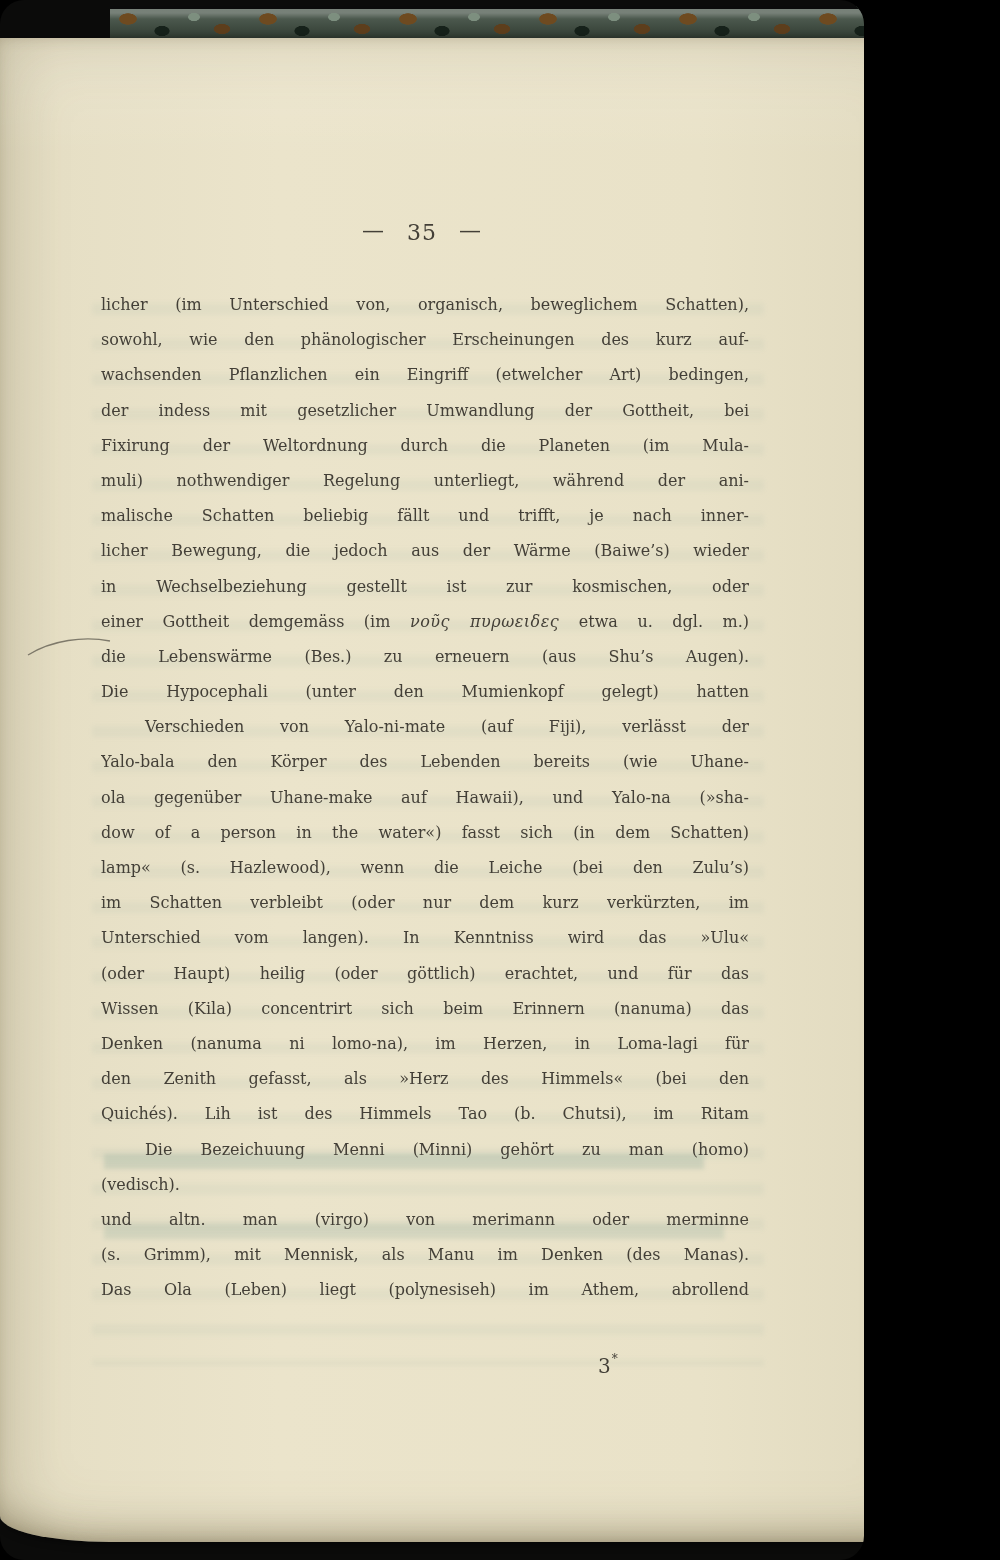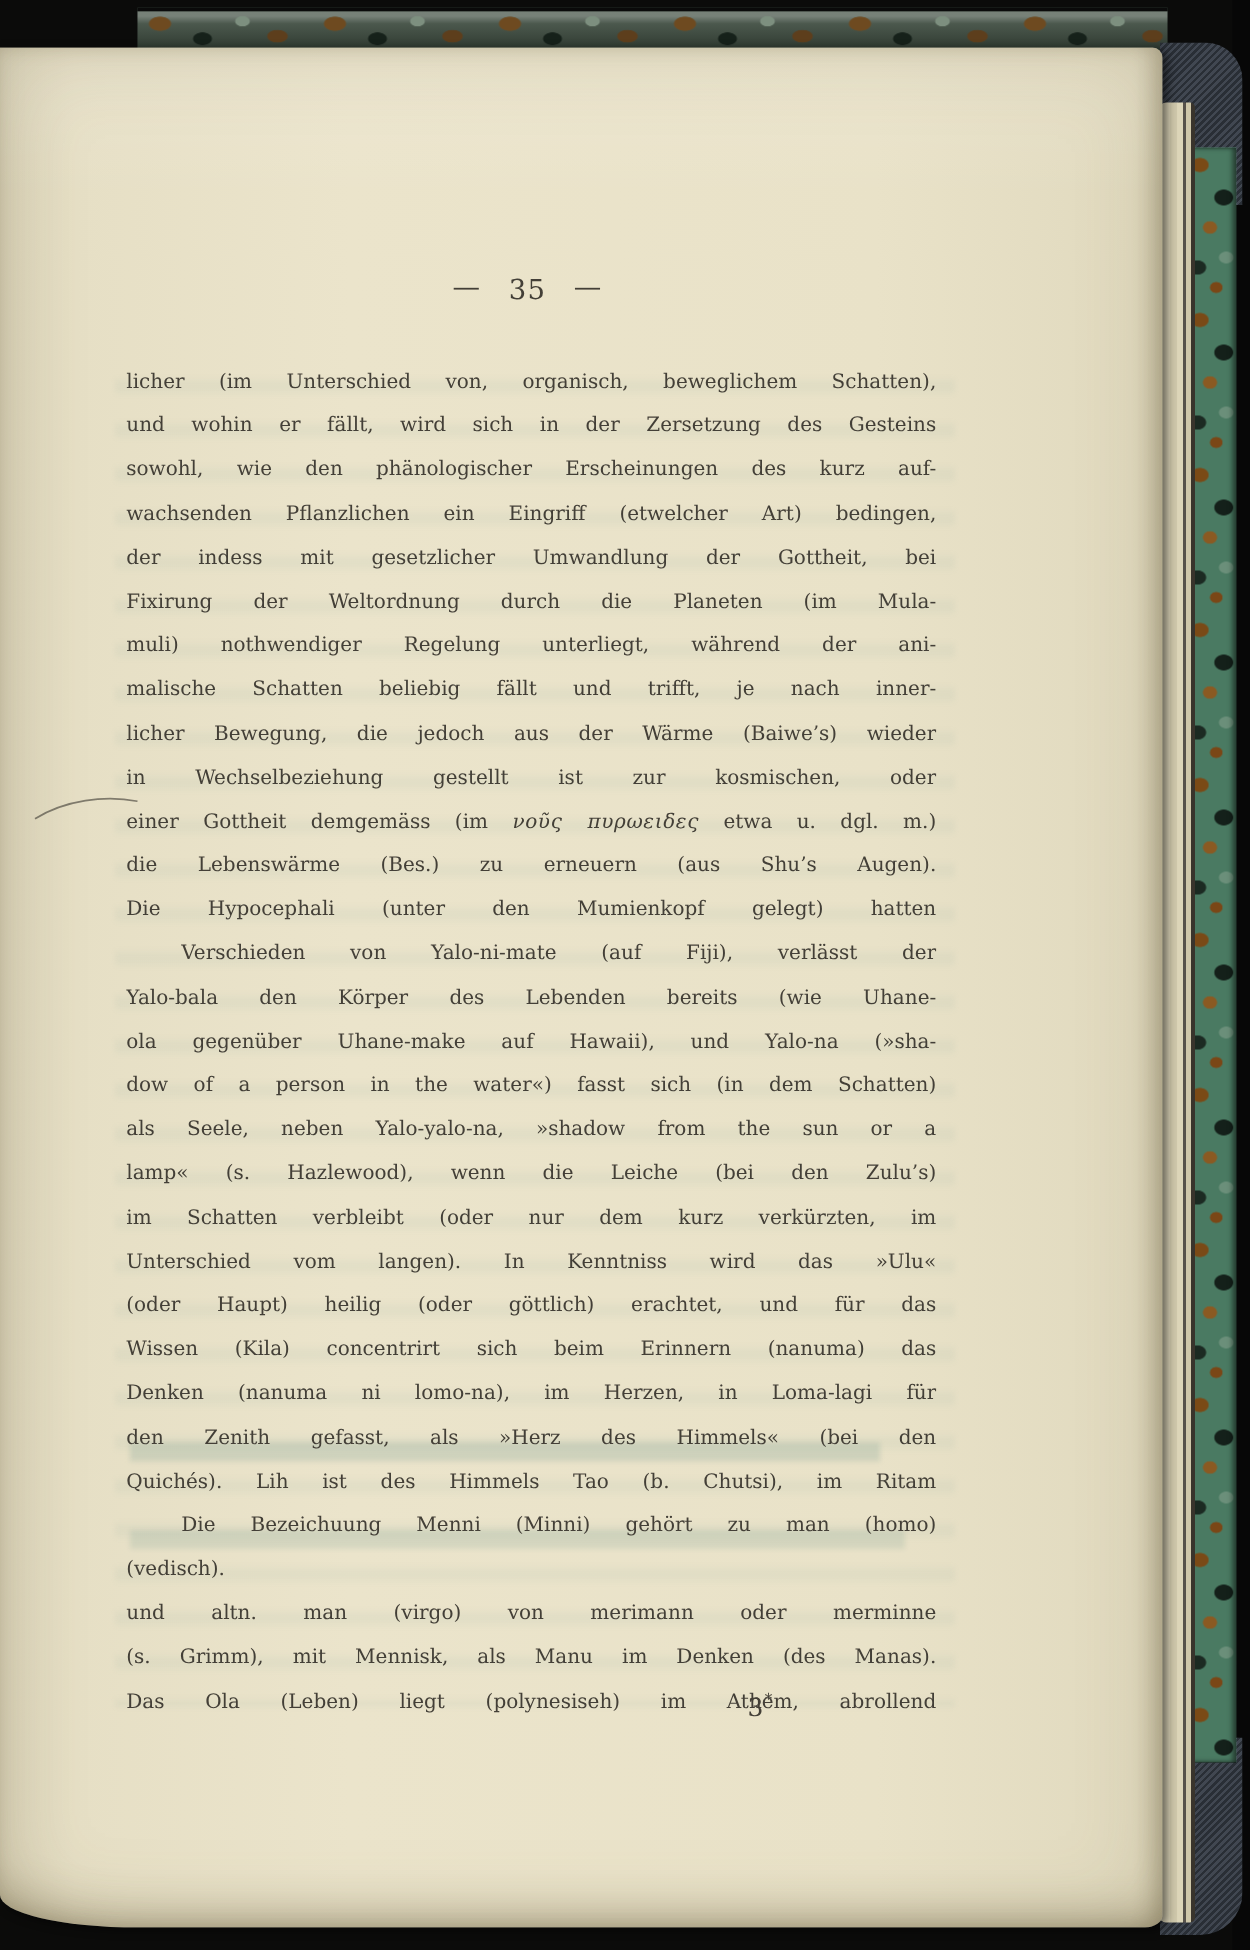--- a/index.html
+++ b/index.html
@@ -1,19 +1,20 @@
 <!DOCTYPE html>
 <html><head>
 <meta charset="utf-8">
 <style>
   html,body{margin:0;padding:0;background:#000;}
   .scene{
-    position:relative;width:1000px;height:1560px;overflow:hidden;
+    position:relative;width:864px;height:1560px;overflow:hidden;
     background:var(--bg,#0b0b0a);
     font-family:"DejaVu Serif","Liberation Serif",serif;
+    border-radius:24px;
   }
   
   .top-marble{
     position:absolute;left:110px;top:6px;width:824px;height:32px;
     background-color:var(--marble-dark,#3c4a3e);
     background-image:
       radial-gradient(ellipse 14px 9px at 18px 10px, #6e4a20 0 60%, transparent 66%),
       radial-gradient(ellipse 12px 8px at 52px 22px, #16211a 0 60%, transparent 66%),
       radial-gradient(ellipse 10px 7px at 84px 8px, #7d8f7f 0 55%, transparent 62%),
       radial-gradient(ellipse 13px 8px at 112px 20px, #5d3e1c 0 60%, transparent 66%),
@@ -111,37 +112,35 @@
     <div class="showthrough"></div>
     <div class="ghost-bar" style="left:104px;top:1116px;width:600px;height:15px;"></div>
     <div class="ghost-bar" style="left:104px;top:1186px;width:620px;height:15px;opacity:.8;"></div>
 
     <div class="header">
       <span class="dash">—</span><span>35</span><span class="dash">—</span>
     </div>
 
     <div class="text-block">
         <div class="line j"><span>licher (im Unterschied von, organisch, beweglichem Schatten),</span></div>
-        <div class="line j"><span>und wohin er fällt, wird sich in der Zersetzung des Gesteins</span></div>
         <div class="line j"><span>sowohl, wie den phänologischer Erscheinungen des kurz auf-</span></div>
         <div class="line j"><span>wachsenden Pflanzlichen ein Eingriff (etwelcher Art) bedingen,</span></div>
         <div class="line j"><span>der indess mit gesetzlicher Umwandlung der Gottheit, bei</span></div>
         <div class="line j"><span>Fixirung der Weltordnung durch die Planeten (im Mula-</span></div>
         <div class="line j"><span>muli) nothwendiger Regelung unterliegt, während der ani-</span></div>
         <div class="line j"><span>malische Schatten beliebig fällt und trifft, je nach inner-</span></div>
         <div class="line j"><span>licher Bewegung, die jedoch aus der Wärme (Baiwe’s) wieder</span></div>
         <div class="line j"><span>in Wechselbeziehung gestellt ist zur kosmischen, oder</span></div>
         <div class="line j"><span>einer Gottheit demgemäss (im </span><span class="greek">νοῦς πυρωειδες</span><span> etwa u. dgl. m.)</span></div>
         <div class="line j"><span>die Lebenswärme (Bes.) zu erneuern (aus Shu’s Augen).</span></div>
         <div class="line j"><span>Die Hypocephali (unter den Mumienkopf gelegt) hatten</span></div>
         <div class="line j ind"><span>Verschieden von Yalo-ni-mate (auf Fiji), verlässt der</span></div>
         <div class="line j"><span>Yalo-bala den Körper des Lebenden bereits (wie Uhane-</span></div>
         <div class="line j"><span>ola gegenüber Uhane-make auf Hawaii), und Yalo-na (»sha-</span></div>
         <div class="line j"><span>dow of a person in the water«) fasst sich (in dem Schatten)</span></div>
-        <div class="line j"><span>als Seele, neben Yalo-yalo-na, »shadow from the sun or a</span></div>
         <div class="line j"><span>lamp« (s. Hazlewood), wenn die Leiche (bei den Zulu’s)</span></div>
         <div class="line j"><span>im Schatten verbleibt (oder nur dem kurz verkürzten, im</span></div>
         <div class="line j"><span>Unterschied vom langen).  In Kenntniss wird das »Ulu«</span></div>
         <div class="line j"><span>(oder Haupt) heilig (oder göttlich) erachtet, und für das</span></div>
         <div class="line j"><span>Wissen (Kila) concentrirt sich beim Erinnern (nanuma) das</span></div>
         <div class="line j"><span>Denken (nanuma ni lomo-na), im Herzen, in Loma-lagi für</span></div>
         <div class="line j"><span>den Zenith gefasst, als »Herz des Himmels« (bei den</span></div>
         <div class="line j"><span>Quichés).  Lih ist des Himmels Tao (b. Chutsi), im Ritam</span></div>
         <div class="line j ind"><span>Die Bezeichuung Menni (Minni) gehört zu man (homo)</span></div>
         <div class="line"><span>(vedisch).</span></div>

